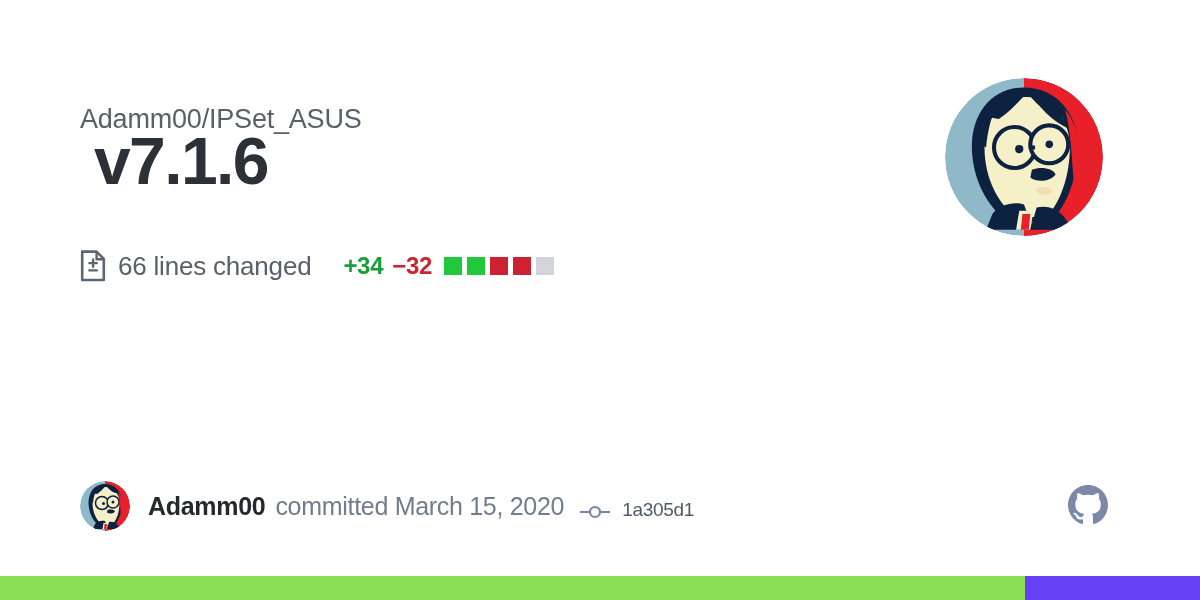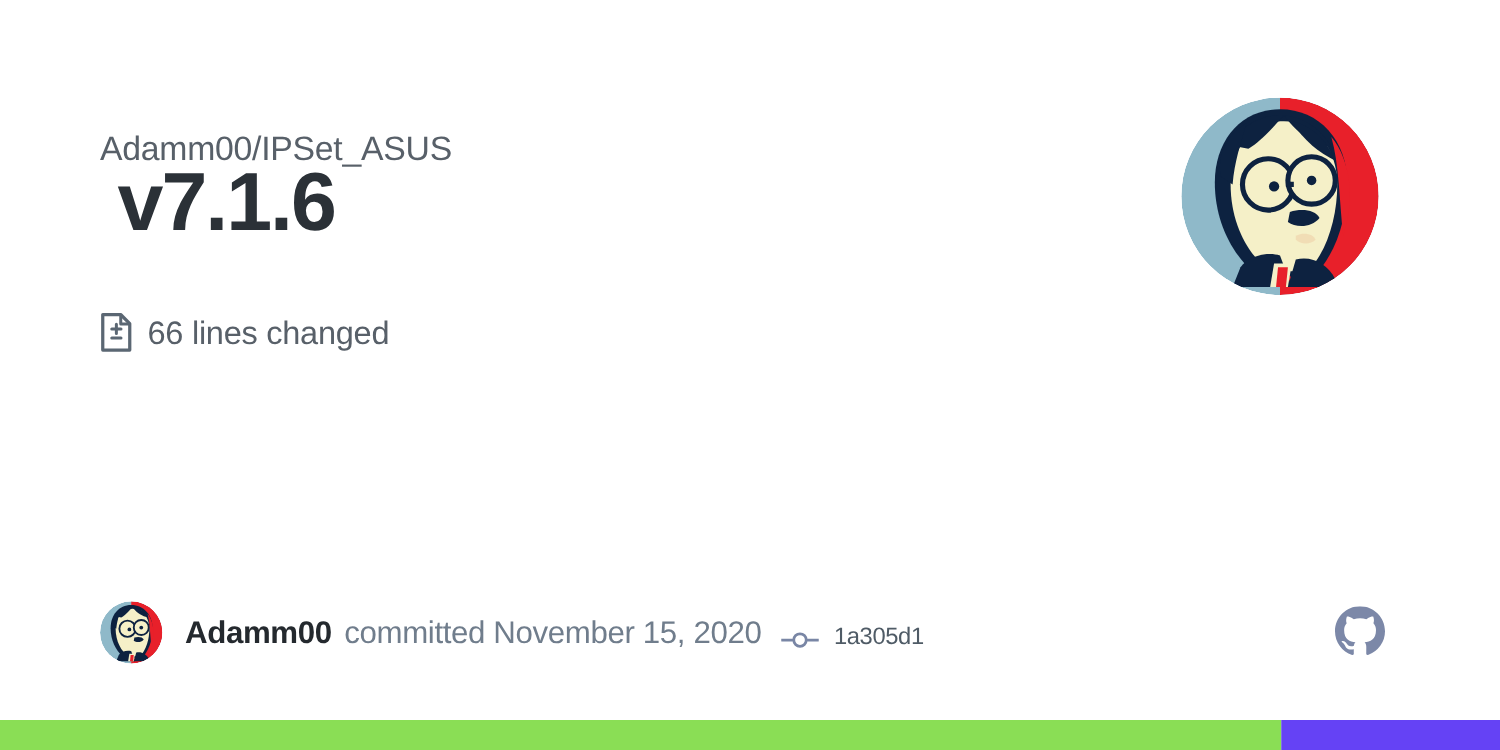--- a/index.html
+++ b/index.html
@@ -203,20 +203,31 @@
     <span class="diff-file-icon">
       <svg viewBox="0 0 26 32" xmlns="http://www.w3.org/2000/svg">
         <path d="M2.2 1.6h14.3l7.3 7.3v21.1H2.2z" fill="none" stroke="#5b6773" stroke-width="2.6" stroke-linejoin="round"></path>
         <path d="M16.6 1.8v7.4h7.2" fill="none" stroke="#5b6773" stroke-width="2.4" stroke-linejoin="round"></path>
         <path d="M13.1 9.4v7.4M9.4 13.1h7.4M9.4 20.4h7.4" stroke="#5b6773" stroke-width="2.4" stroke-linecap="round"></path>
       </svg>
     </span>
 
     <span class="lines-changed">66 lines changed</span>
 
+    <span class="stat-group">
+      <span class="stat-add">+34</span>
+      <span class="stat-del">−32</span>
+      <span class="blocks">
+        <span class="blk add"></span>
+        <span class="blk add"></span>
+        <span class="blk del"></span>
+        <span class="blk del"></span>
+        <span class="blk neutral"></span>
+      </span>
+    </span>
   </div>
 
   <div class="avatar-large">
     <svg viewBox="0 0 100 100" xmlns="http://www.w3.org/2000/svg">
       <defs>
         <clipPath id="clipBig">
             <circle cx="50" cy="50" r="50"></circle>
           </clipPath>
       </defs>
       <g clip-path="url(#clipBig)">
@@ -270,21 +281,21 @@
           <path d="M58 82 C66 80 74 84 78 92 L80 96 L54 96 Z" fill="#0d2240"></path>
           <path d="M47 84 L56 84 L54 96 L45 96 Z" fill="#f5f0c8"></path>
           <path d="M49 86 L54 86 L53 96 L48 96 Z" fill="#e8202a"></path>
           <path d="M76 20 C86 32 88 52 82 70 C80 52 80 34 76 20 Z" fill="#e8202a"></path>
         </g>
       </svg>
     </div>
 
     <div class="footer-text">
       <span class="author">Adamm00</span>
-      <span class="committed">committed November 15, 2020</span>
+      <span class="committed">committed March 15, 2020</span>
 
       <span class="commit-icon">
         <svg viewBox="0 0 30 18" xmlns="http://www.w3.org/2000/svg">
           <circle cx="15" cy="9" r="5" fill="none" stroke="#7986a5" stroke-width="2.2"></circle>
           <path d="M0 9 H9 M21 9 H30" stroke="#7986a5" stroke-width="2.2" stroke-linecap="round"></path>
         </svg>
       </span>
 
       <span class="commit-hash">1a305d1</span>
     </div>

